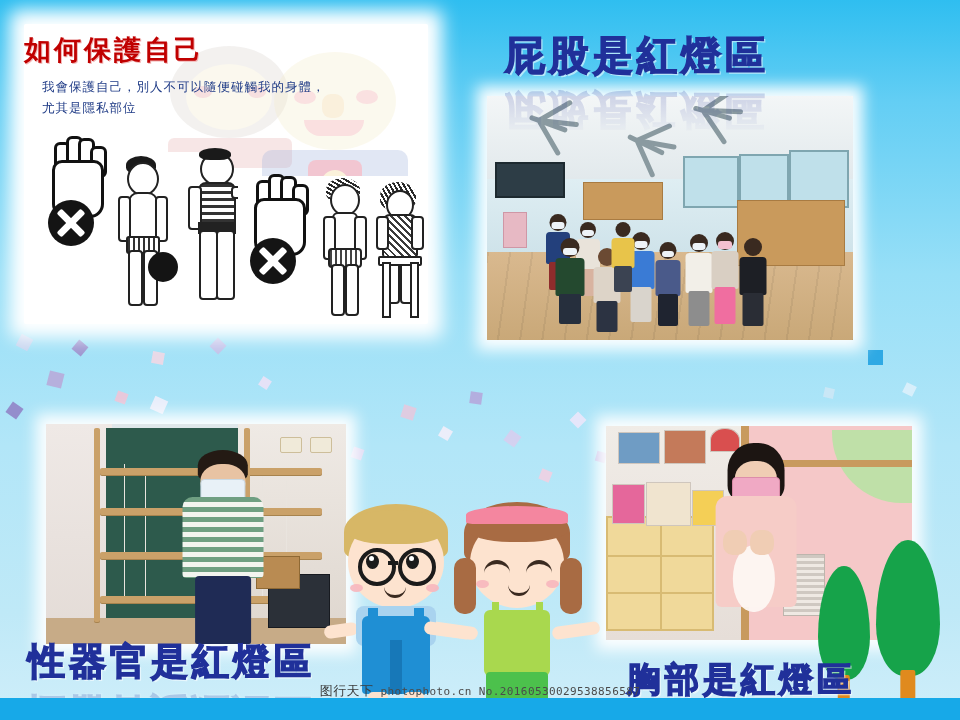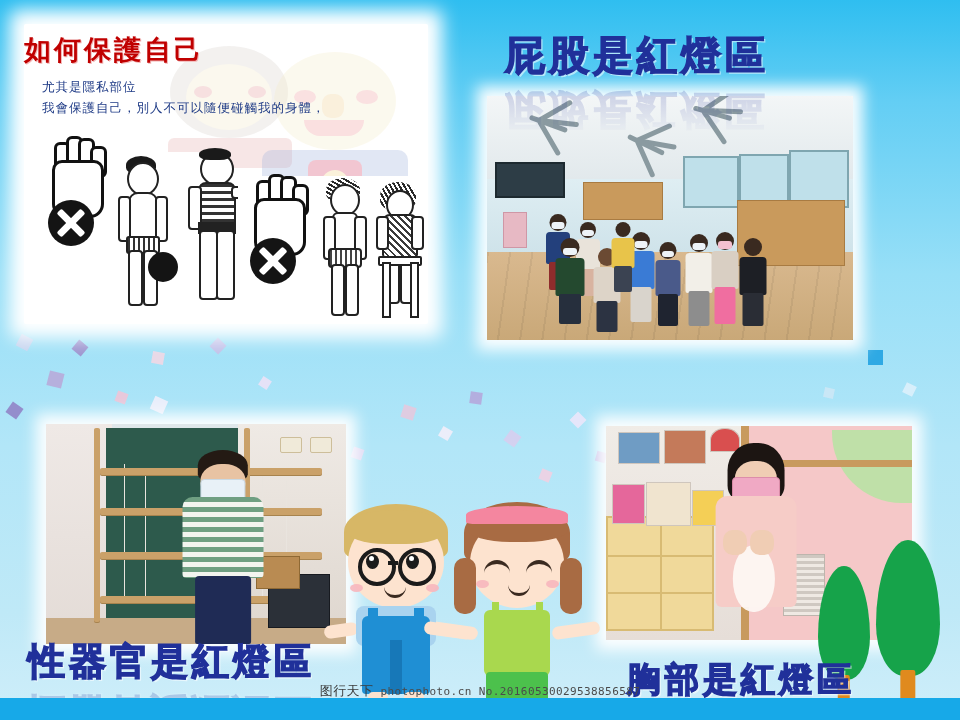--- a/index.html
+++ b/index.html
@@ -224,22 +224,22 @@
       <div class="head" style="left:96px;top:40px;width:22px;height:14px;background:#ef9d9d;border-radius:50%;"></div>
       <div class="head" style="left:62px;top:44px;width:22px;height:24px;background:#efcf8e;border-radius:40%;"></div>
       <div class="head" style="left:44px;top:70px;width:60px;height:16px;background:#f09a9a;border-radius:0 0 24px 24px;"></div>
       <div class="head" style="left:2px;top:100px;width:146px;height:66px;background:#9fb2dd;border-radius:10px;"></div>
       <div class="head" style="left:48px;top:110px;width:54px;height:44px;background:#d7456a;border-radius:8px;"></div>
       <div class="head" style="left:62px;top:120px;width:26px;height:24px;background:#f2d58c;border-radius:50%;"></div>
     </div>
 
     <div class="pst-title">如何保護自己</div>
     <div class="pst-sub">
+      <div>我會保護自己，別人不可以隨便碰觸我的身體，</div>
       <div>尤其是隱私部位</div>
-      <div>我會保護自己，別人不可以隨便碰觸我的身體，</div>
     </div>
 
     <div class="figbox" style="left:10px;top:128px;width:196px;height:158px;"></div>
 
     <div class="stopsign" style="left:18px;top:136px;width:66px;height:84px;">
       <div class="fing" style="left:12px;"></div>
       <div class="fing" style="left:24px;top:-24px;"></div>
       <div class="fing" style="left:36px;top:-22px;"></div>
       <div class="fing" style="left:48px;top:-14px;"></div>
       <div class="palm"></div>

